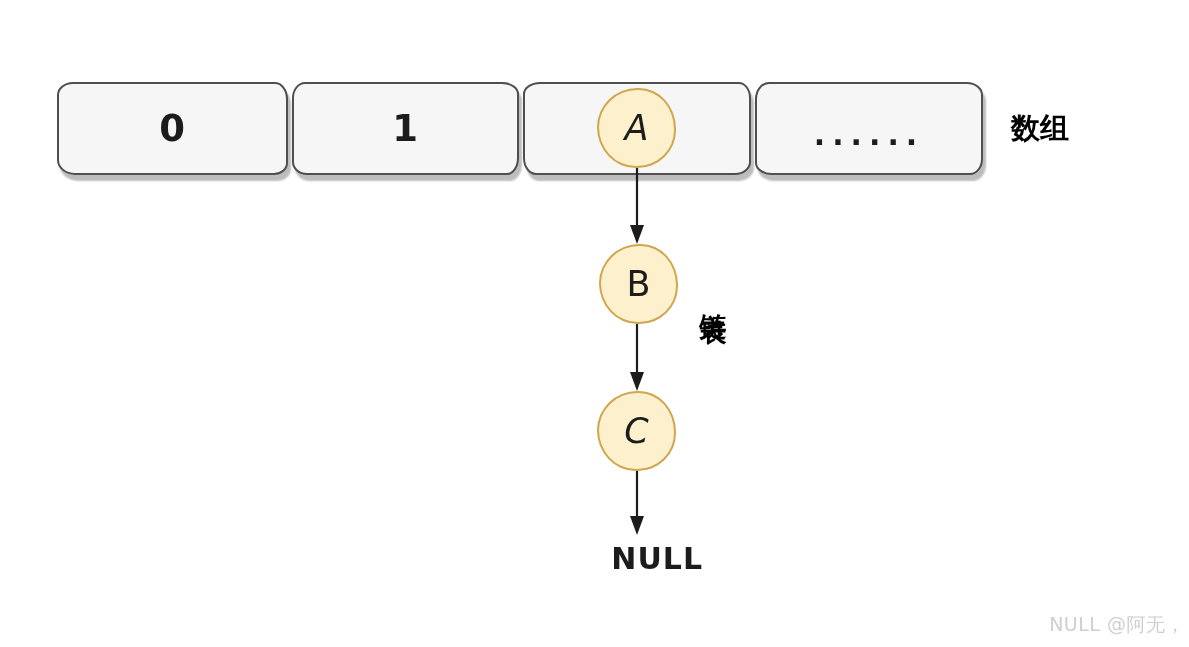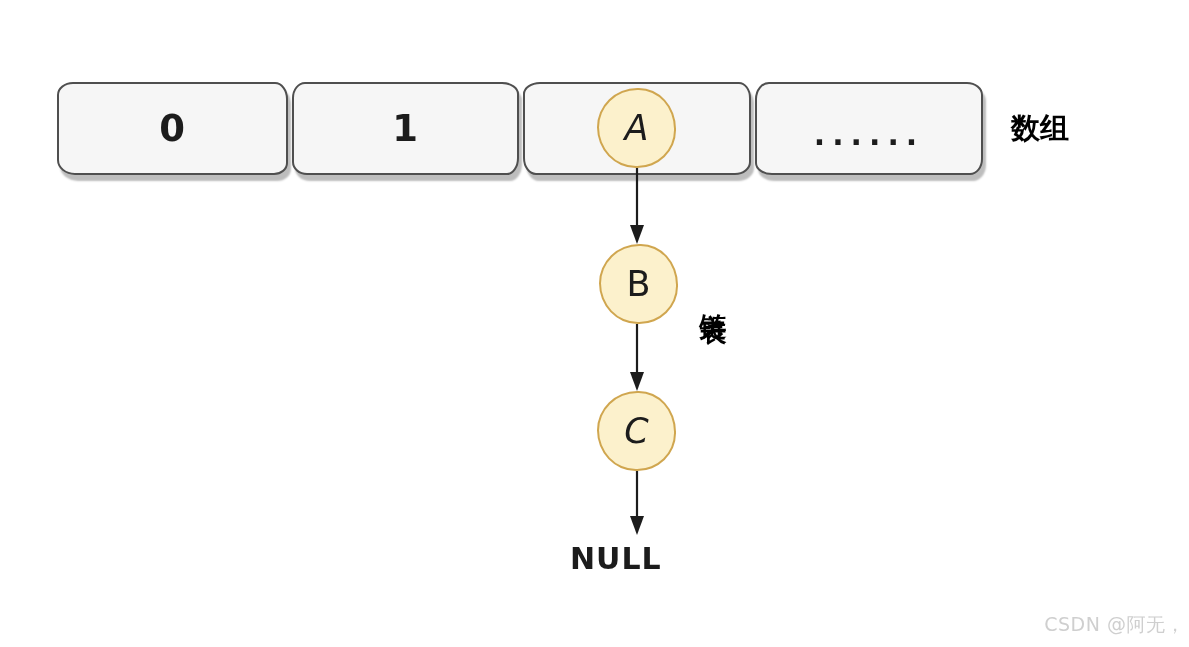--- a/index.html
+++ b/index.html
@@ -72,21 +72,21 @@
     font-size:29px;font-weight:bold;color:#000;line-height:1.1;text-align:center;
   }
   .list-label{
     position:absolute;left:700px;top:292px;
     font-size:27px;font-weight:bold;color:#000;
     writing-mode:vertical-rl;text-orientation:upright;
     letter-spacing:4px;line-height:1;
   }
   .null-label{
     position:absolute;left:570px;top:541px;width:133px;
-    text-align:left;
+    text-align:right;
     font-size:30px;font-weight:600;color:var(--ink);
     letter-spacing:1px;
   }
 
   .watermark{
     position:absolute;right:4px;bottom:9px;
     font-size:19px;color:var(--watermark);
     letter-spacing:0.5px;
   }
 </style>
@@ -126,15 +126,15 @@
   </svg>
   <svg class="arrow a3" viewBox="0 0 22 66">
     <line x1="11" y1="1" x2="11" y2="50"></line>
     <polygon points="11,65 4,46 18,46"></polygon>
   </svg>
 
   <div class="array-label">数组</div>
   <div class="list-label">链表</div>
   <div class="null-label">NULL</div>
 
-  <div class="watermark">CSDN @阿无，</div>
+  <div class="watermark">NULL @阿无，</div>
 
 </div>
 
 </body></html>

